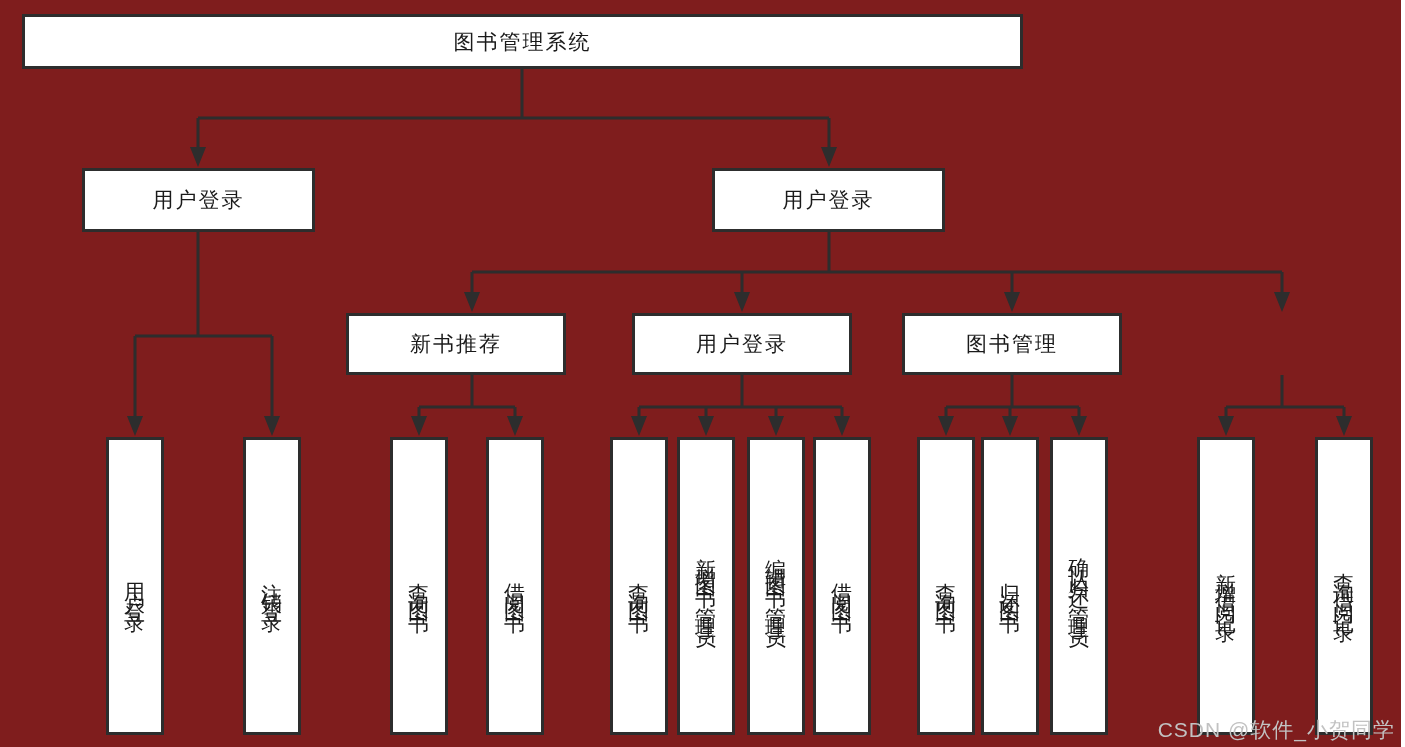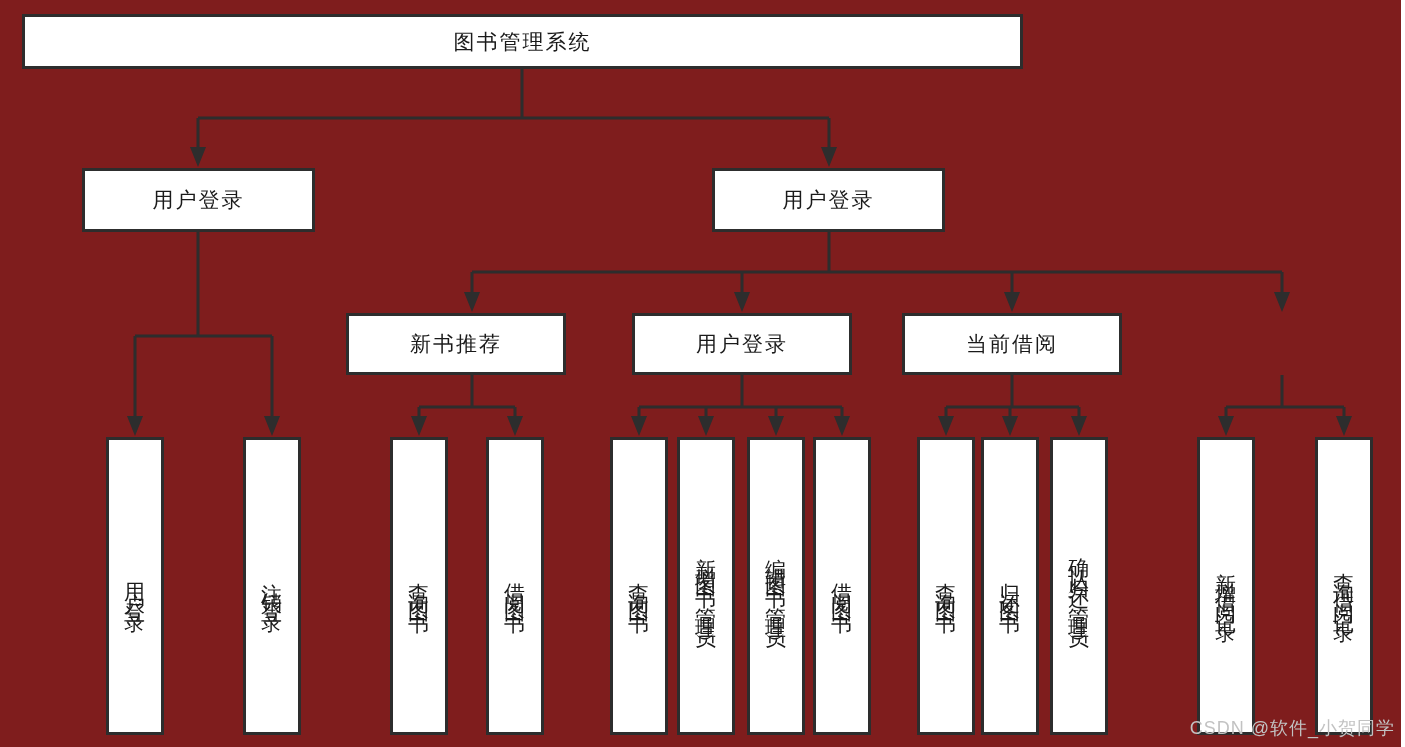--- a/index.html
+++ b/index.html
@@ -39,21 +39,21 @@
     text-orientation: mixed;
     font-size: 21px;
     line-height: 1;
     letter-spacing: 10px;
     white-space: nowrap;
   }
   #watermark {
     position: absolute;
     top: 716px;
     right: 6px;
-    font-size: 18px;
+    font-size: 21px;
     color: #c2c2c2;
     letter-spacing: 1px;
     z-index: 5;
     white-space: nowrap;
   }
 </style>
 </head>
 <body>
 
 <div id="stage">
@@ -94,21 +94,21 @@
     <polygon points="1336,416 1352,416 1344,436" fill="#2d2d2d"></polygon>
   </svg>
 
   <div class="box root h">图书管理系统</div>
 
   <div class="box lvl2 h" style="left:82px">用户登录</div>
   <div class="box lvl2 h" style="left:712px">用户登录</div>
 
   <div class="box lvl3 h" style="left:346px">新书推荐</div>
   <div class="box lvl3 h" style="left:632px">用户登录</div>
-  <div class="box lvl3 h" style="left:902px">当前借阅</div>
+  <div class="box lvl3 h" style="left:902px">图书管理</div>
 
   <div class="box leaf" style="left:106px">
     <span>用户登录</span>
   </div>
   <div class="box leaf" style="left:243px">
     <span>注销登录</span>
   </div>
 
   <div class="box leaf" style="left:390px">
     <span>查询图书</span>

